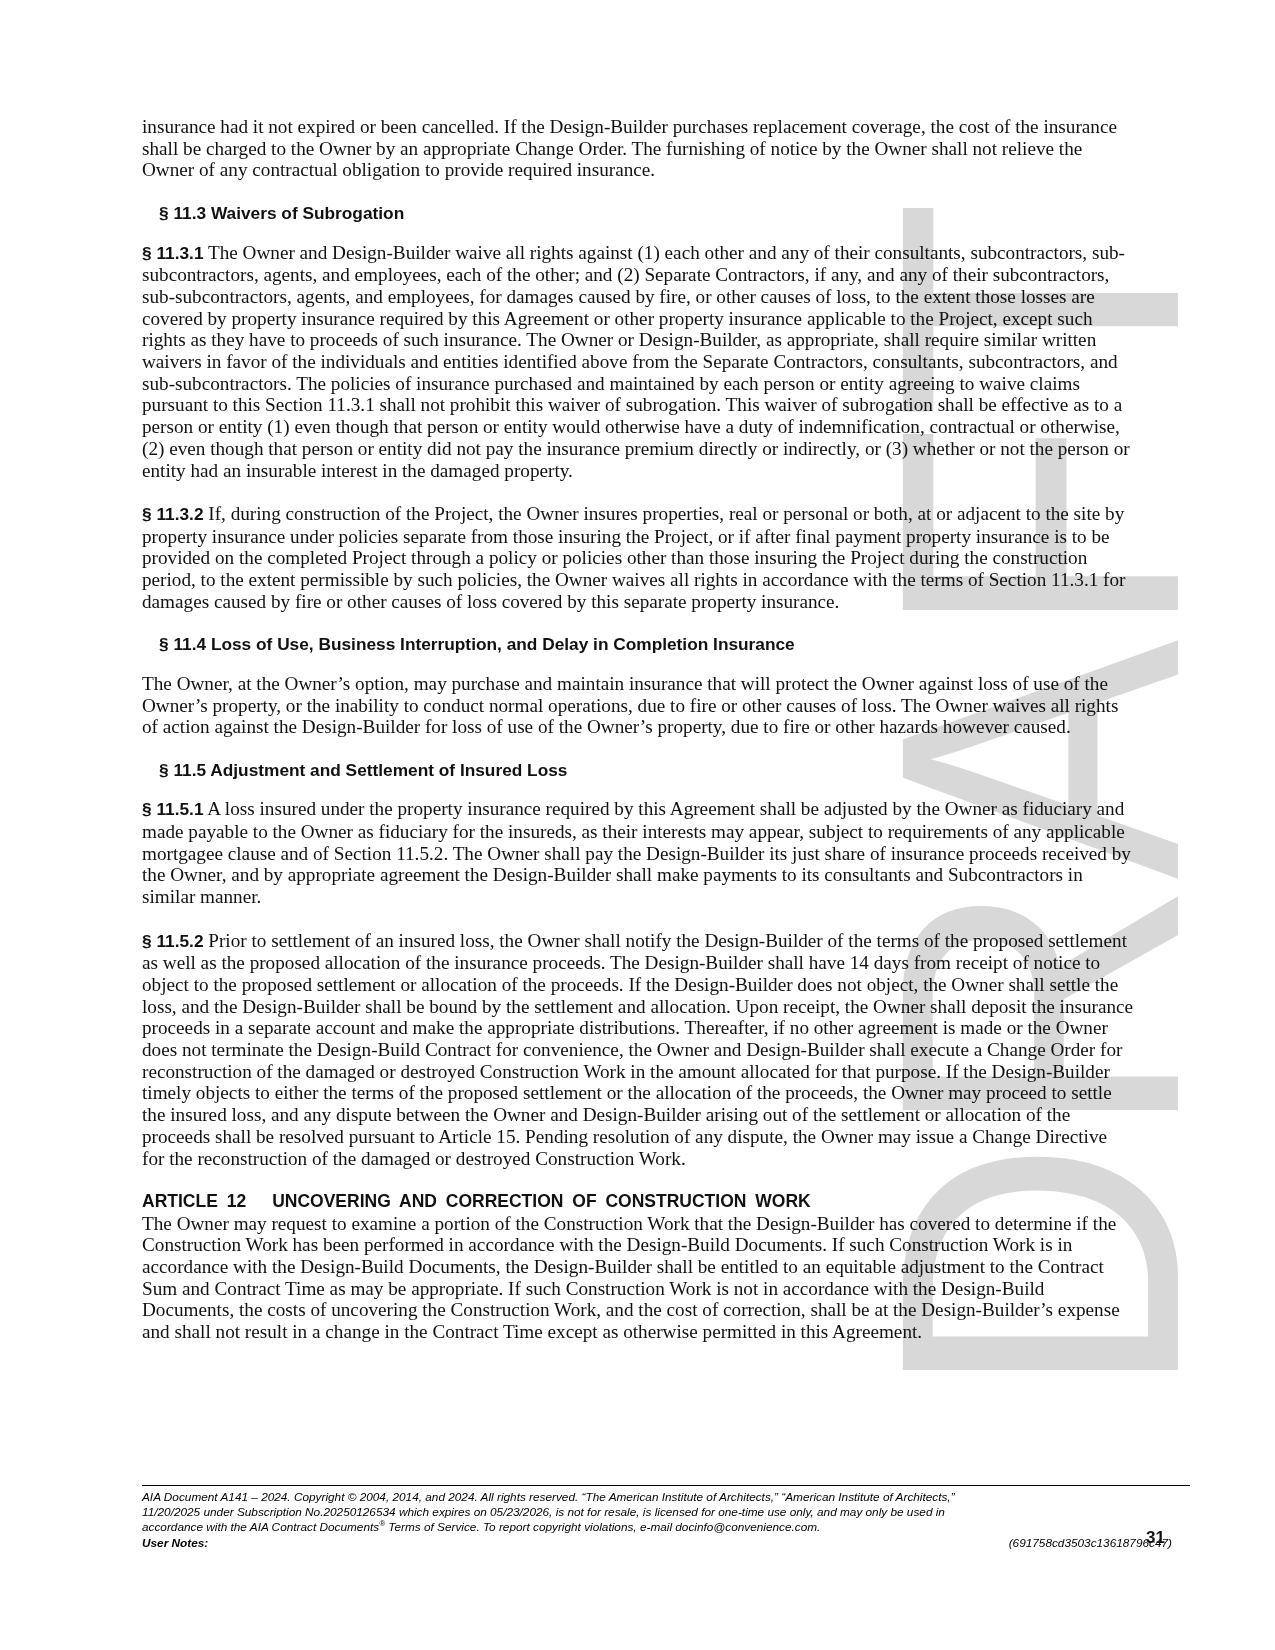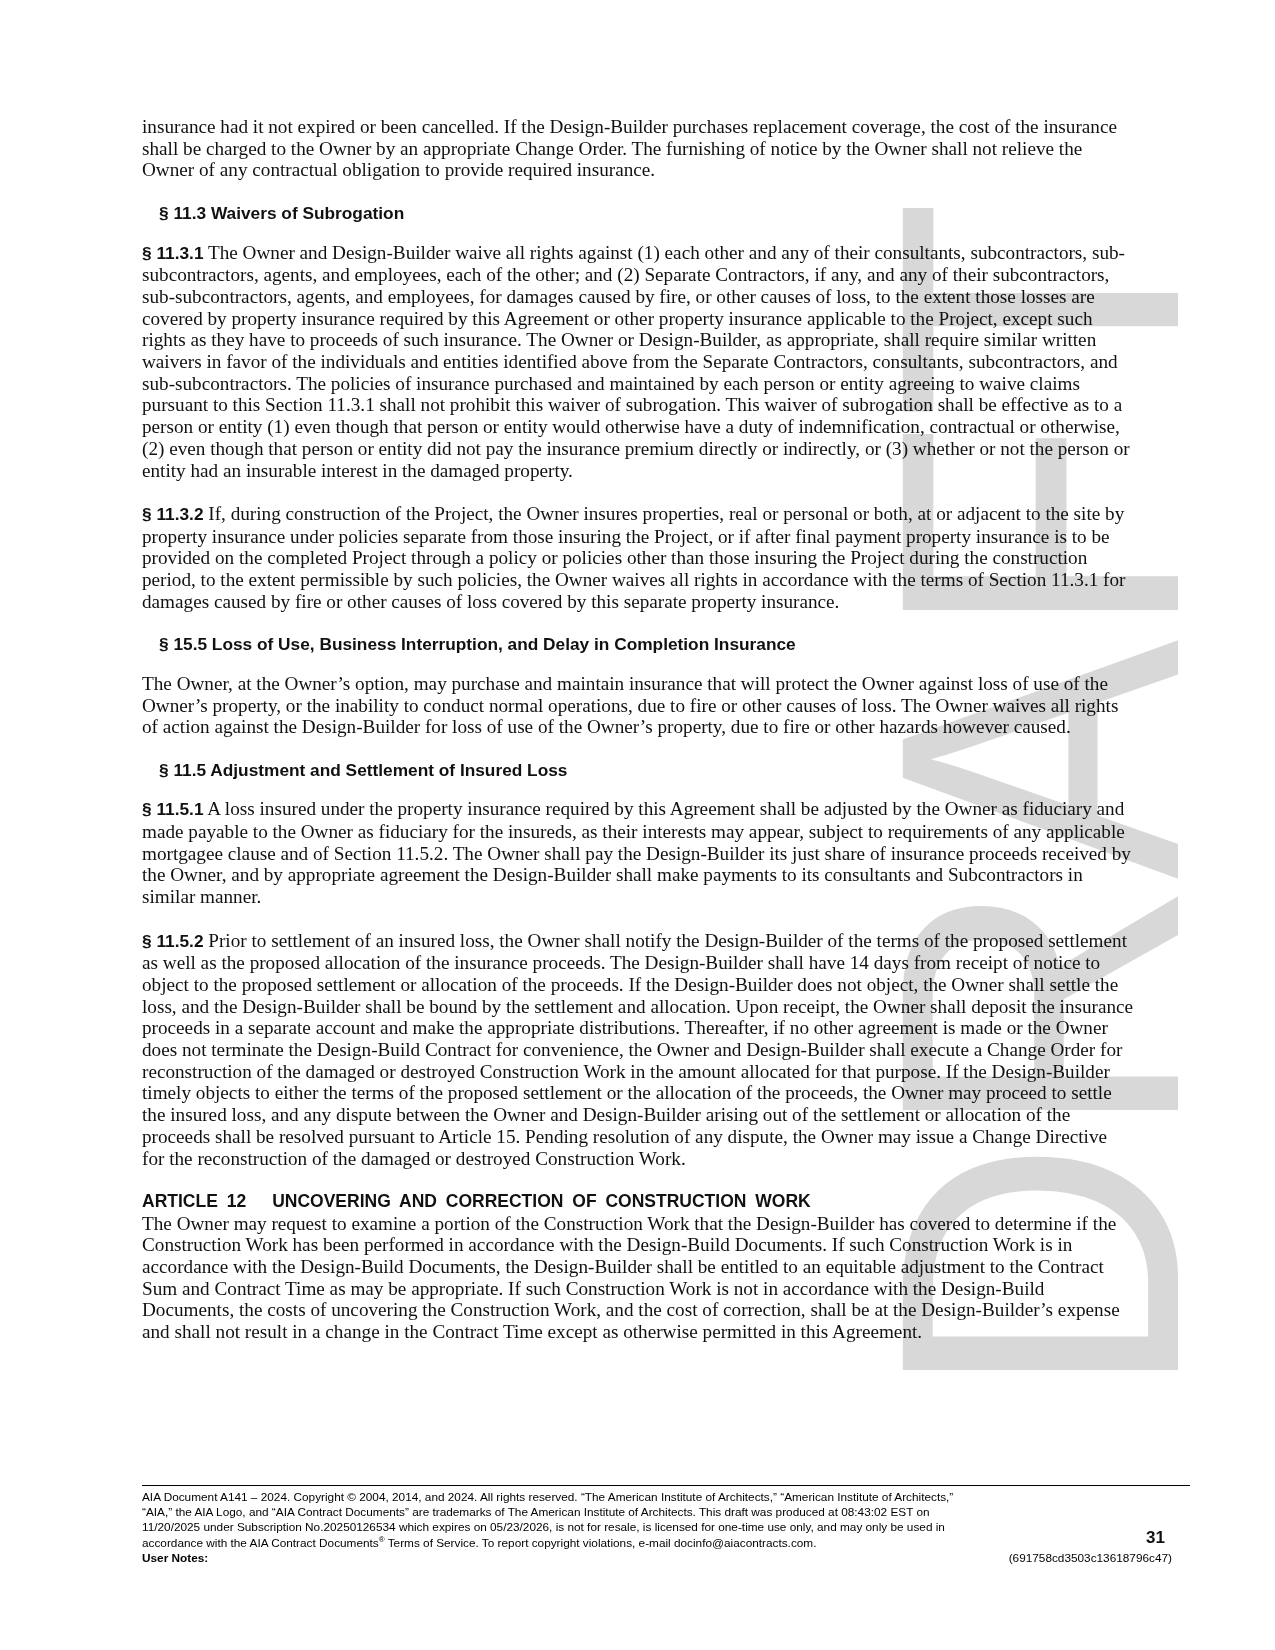--- a/index.html
+++ b/index.html
@@ -67,20 +67,21 @@
   
   .footer{
     position:absolute;
     left:142px; top:1485px;
     width:1048px;
     z-index:1;
     font-family:"Liberation Sans", sans-serif;
     font-size:11.8px;
     line-height:15.2px;
     color:#000;
+    font-style:italic;
   }
   .footer-rule{
     border:none;
     border-top:1.5px solid #000;
     margin:0 0 4px 0;
     width:1048px;
   }
   .footer-line{white-space:nowrap;}
   .footer-line sup{font-size:8px;vertical-align:super;line-height:0;}
   .usernotes-row{
@@ -108,39 +109,38 @@
 
   <div class="content">
 
     <p class="para">insurance had it not expired or been cancelled. If the Design-Builder purchases replacement coverage, the cost of the insurance shall be charged to the Owner by an appropriate Change Order. The furnishing of notice by the Owner shall not relieve the Owner of any contractual obligation to provide required insurance.</p>
 
     <h3 class="sec-heading">§ 11.3 Waivers of Subrogation</h3>
     <p class="para"><span class="run-label">§ 11.3.1</span><span> The Owner and Design-Builder waive all rights against (1) each other and any of their consultants, subcontractors, sub-subcontractors, agents, and employees, each of the other; and (2) Separate Contractors, if any, and any of their subcontractors, sub-subcontractors, agents, and employees, for damages caused by fire, or other causes of loss, to the extent those losses are covered by property insurance required by this Agreement or other property insurance applicable to the Project, except such rights as they have to proceeds of such insurance. The Owner or Design-Builder, as appropriate, shall require similar written waivers in favor of the individuals and entities identified above from the Separate Contractors, consultants, subcontractors, and sub-subcontractors. The policies of insurance purchased and maintained by each person or entity agreeing to waive claims pursuant to this Section 11.3.1 shall not prohibit this waiver of subrogation. This waiver of subrogation shall be effective as to a person or entity (1) even though that person or entity would otherwise have a duty of indemnification, contractual or otherwise, (2) even though that person or entity did not pay the insurance premium directly or indirectly, or (3) whether or not the person or entity had an insurable interest in the damaged property.</span></p>
 
     <p class="para"><span class="run-label">§ 11.3.2</span><span> If, during construction of the Project, the Owner insures properties, real or personal or both, at or adjacent to the site by property insurance under policies separate from those insuring the Project, or if after final payment property insurance is to be provided on the completed Project through a policy or policies other than those insuring the Project during the construction period, to the extent permissible by such policies, the Owner waives all rights in accordance with the terms of Section 11.3.1 for damages caused by fire or other causes of loss covered by this separate property insurance.</span></p>
 
-    <h3 class="sec-heading">§ 15.5 Loss of Use, Business Interruption, and Delay in Completion Insurance</h3>
+    <h3 class="sec-heading">§ 11.4 Loss of Use, Business Interruption, and Delay in Completion Insurance</h3>
     <p class="para">The Owner, at the Owner’s option, may purchase and maintain insurance that will protect the Owner against loss of use of the Owner’s property, or the inability to conduct normal operations, due to fire or other causes of loss. The Owner waives all rights of action against the Design-Builder for loss of use of the Owner’s property, due to fire or other hazards however caused.</p>
 
     <h3 class="sec-heading">§ 11.5 Adjustment and Settlement of Insured Loss</h3>
     <p class="para"><span class="run-label">§ 11.5.1</span><span> A loss insured under the property insurance required by this Agreement shall be adjusted by the Owner as fiduciary and made payable to the Owner as fiduciary for the insureds, as their interests may appear, subject to requirements of any applicable mortgagee clause and of Section 11.5.2. The Owner shall pay the Design-Builder its just share of insurance proceeds received by the Owner, and by appropriate agreement the Design-Builder shall make payments to its consultants and Subcontractors in similar manner.</span></p>
 
     <p class="para"><span class="run-label">§ 11.5.2</span><span> Prior to settlement of an insured loss, the Owner shall notify the Design-Builder of the terms of the proposed settlement as well as the proposed allocation of the insurance proceeds. The Design-Builder shall have 14 days from receipt of notice to object to the proposed settlement or allocation of the proceeds. If the Design-Builder does not object, the Owner shall settle the loss, and the Design-Builder shall be bound by the settlement and allocation. Upon receipt, the Owner shall deposit the insurance proceeds in a separate account and make the appropriate distributions. Thereafter, if no other agreement is made or the Owner does not terminate the Design-Build Contract for convenience, the Owner and Design-Builder shall execute a Change Order for reconstruction of the damaged or destroyed Construction Work in the amount allocated for that purpose. If the Design-Builder timely objects to either the terms of the proposed settlement or the allocation of the proceeds, the Owner may proceed to settle the insured loss, and any dispute between the Owner and Design-Builder arising out of the settlement or allocation of the proceeds shall be resolved pursuant to Article 15. Pending resolution of any dispute, the Owner may issue a Change Directive for the reconstruction of the damaged or destroyed Construction Work.</span></p>
 
     <h2 class="article-heading"><span class="article-no">ARTICLE 12</span><span>UNCOVERING AND CORRECTION OF CONSTRUCTION WORK</span></h2>
     <p class="para">The Owner may request to examine a portion of the Construction Work that the Design-Builder has covered to determine if the Construction Work has been performed in accordance with the Design-Build Documents. If such Construction Work is in accordance with the Design-Build Documents, the Design-Builder shall be entitled to an equitable adjustment to the Contract Sum and Contract Time as may be appropriate. If such Construction Work is not in accordance with the Design-Build Documents, the costs of uncovering the Construction Work, and the cost of correction, shall be at the Design-Builder’s expense and shall not result in a change in the Contract Time except as otherwise permitted in this Agreement.</p>
 
   </div>
 
   <div class="footer">
     <hr class="footer-rule">
     <div class="footer-line">AIA Document A141 – 2024. Copyright © 2004, 2014, and 2024. All rights reserved. “The American Institute of Architects,” “American Institute of Architects,”</div>
-    <div class="footer-line">“AIA,” the AIA Logo, and “AIA Contract Documents” are trademarks of The American Institute of Architects. This draft was produced at 08:43:02 EST on</div>
     <div class="footer-line">11/20/2025 under Subscription No.20250126534 which expires on 05/23/2026, is not for resale, is licensed for one-time use only, and may only be used in</div>
-    <div class="footer-line"><span>accordance with the AIA Contract Documents</span><sup>®</sup><span> Terms of Service. To report copyright violations, e-mail docinfo@aiacontracts.com.</span></div>
+    <div class="footer-line"><span>accordance with the AIA Contract Documents</span><sup>®</sup><span> Terms of Service. To report copyright violations, e-mail docinfo@convenience.com.</span></div>
     <div class="usernotes-row">
       <span class="usernotes-label">User Notes:</span>
       <span>(691758cd3503c13618796c47)</span>
     </div>
   </div>
 
   <div class="page-number">31</div>
 
 </div>
 

